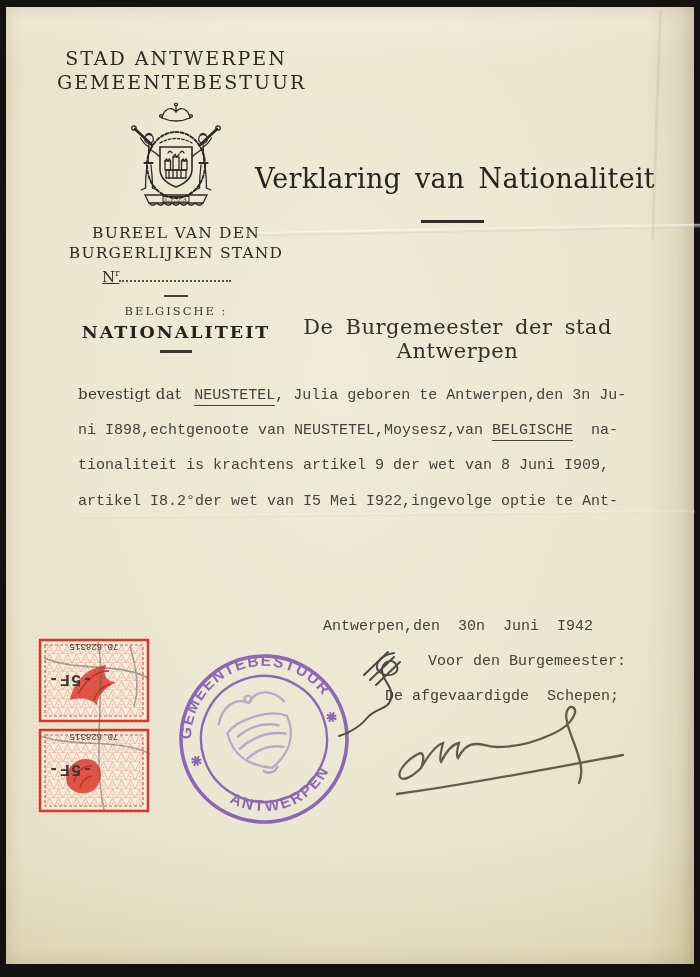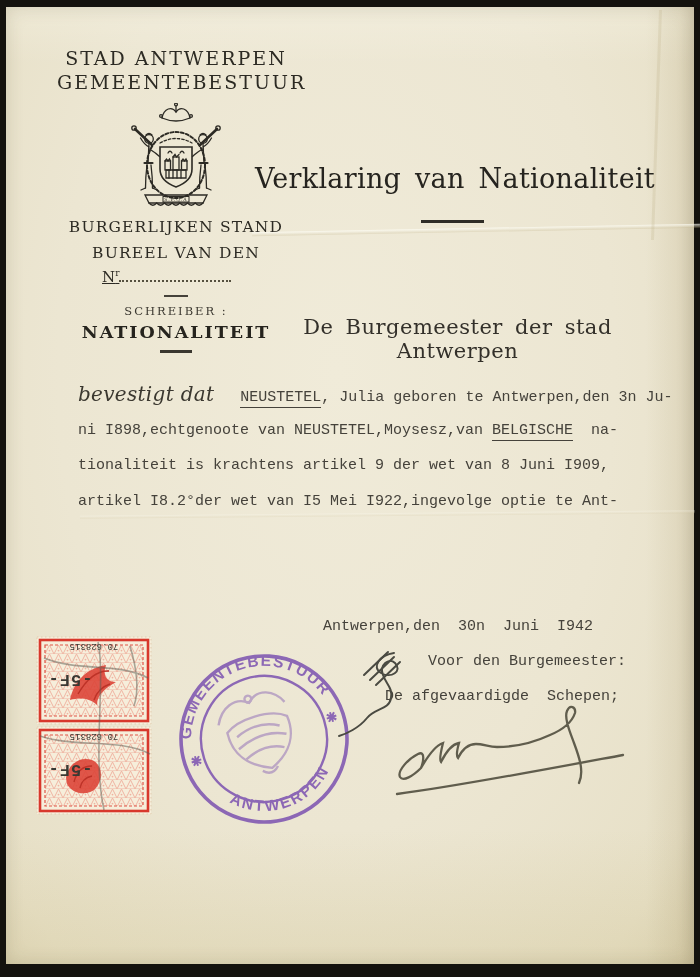--- a/index.html
+++ b/index.html
@@ -43,22 +43,22 @@
   .doc-title { left:250px; top:163px; width:410px; text-align:center;
     font-size:27px; font-weight:normal; color:#26241f; letter-spacing:.3px; word-spacing:5px; }
   .title-rule { left:421px; top:220px; width:63px; height:2.5px; background:#2f2d27; }
   .subtitle { left:255px; top:315px; width:405px; text-align:center;
     font-size:21px; color:#33302a; word-spacing:5px; letter-spacing:.5px; }
 
   
   .typed { font-family:"Liberation Mono", monospace; white-space:pre; color:#45423b; }
   .body-block { left:78px; top:377px; width:580px; font-size:15px; }
   .body-line { height:35.6px; line-height:35.6px; font-size:15px; }
-  .intro-italic { font-family:"DejaVu Serif", serif; font-style:italic; font-size:20px;
-    color:#3a372f; margin-right:26px; letter-spacing:.3px; }
+  .intro-italic { font-family:"DejaVu Serif", serif; font-size:15px;
+    color:#3a372f; margin-right:13px; letter-spacing:.3px; }
   .u-line { border-bottom:1.6px solid #45423b; padding-bottom:1px; }
 
   
   .dateline { left:323px; top:618px; font-size:15px; }
   .on-behalf { left:428px; top:653px; font-size:15px; }
   .signatory { left:385px; top:688px; font-size:15px; }
 </style>
 </head>
 <body>
 
@@ -110,29 +110,29 @@
       </g>
       <use href="#supporter" transform="translate(120,0) scale(-1,1)"></use>
 
       <path d="M29,92 L91,92 L87,100 L33,100 Z"></path>
       <path d="M33,100 q3.9,4.5 7.7,0 q3.9,4.5 7.7,0 q3.9,4.5 7.7,0 q3.9,4.5 7.7,0 q3.9,4.5 7.7,0 q3.9,4.5 7.7,0 q3.9,4.5 7.8,0"></path>
       <rect x="47" y="93.5" width="26" height="5.5" stroke-width="1"></rect>
     </g>
     <text x="60" y="98" text-anchor="middle" font-size="4.6" fill="#2c2a24" font-family="DejaVu Serif, serif" letter-spacing="1">S.P.Q.A</text>
   </svg>
 
+  <div class="lh-bureau first">BUREEL VAN DEN</div>
   <div class="lh-bureau">BURGERLIJKEN STAND</div>
-  <div class="lh-bureau first">BUREEL VAN DEN</div>
 
   <div class="nr-row">
     <span>N</span><span class="nr-sup">r</span><span class="dotted-line"></span>
   </div>
   <div class="mini-dash"></div>
 
-  <div class="voorwerp">SCHREIBER :</div>
+  <div class="voorwerp">BELGISCHE :</div>
   <div class="nationaliteit">NATIONALITEIT</div>
   <div class="mini-dash2"></div>
 </div>
 
 <div class="abs doc-title">Verklaring van Nationaliteit</div>
 <div class="abs title-rule"></div>
 <div class="abs subtitle">De Burgemeester der stad Antwerpen</div>
 
 <div class="abs body-block">
   <div class="body-line typed"><span class="intro-italic">bevestigt dat</span><span class="u-line">NEUSTETEL</span><span>, Julia geboren te Antwerpen,den 3n Ju-</span></div>

